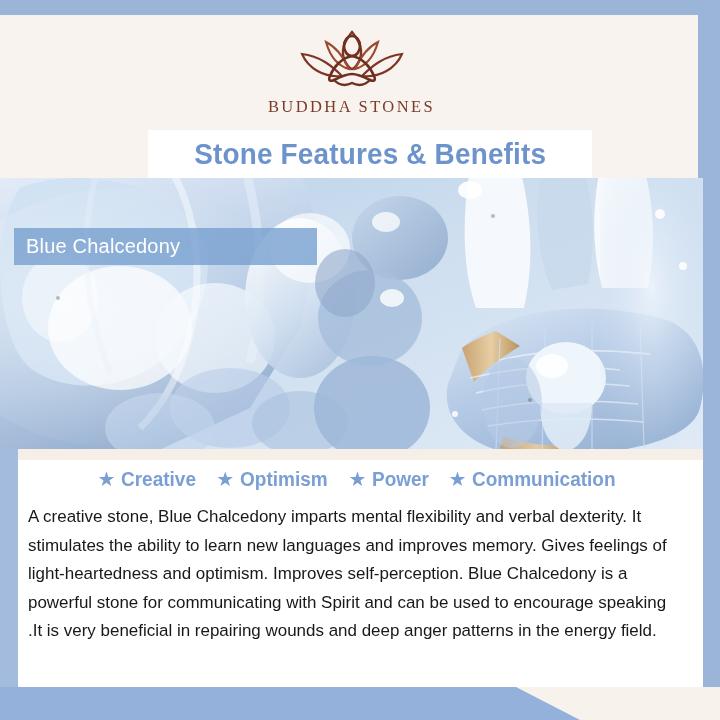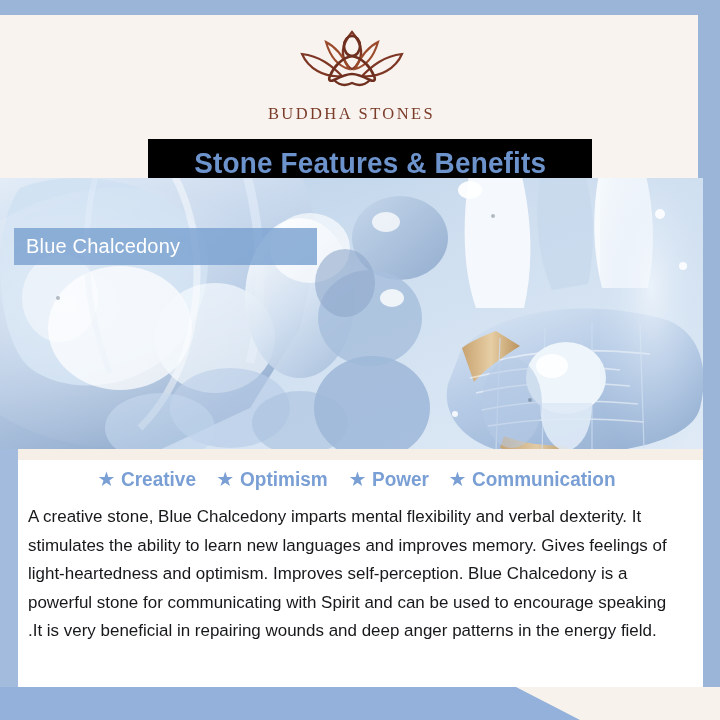--- a/index.html
+++ b/index.html
@@ -42,29 +42,29 @@
     background:#f8f3ee;
   }
 
   
   .logo-wrap{
     position:absolute;left:0;top:22px;width:703px;height:105px;
     display:flex;flex-direction:column;align-items:center;justify-content:flex-start;
   }
   .logo-mark{width:160px;height:72px;display:block;}
   .logo-word{
-    margin-top:10px;
+    margin-top:3px;
     font-family:"Liberation Serif", serif;
     font-size:16.5px;letter-spacing:2.4px;color:#7a3b28;font-weight:400;
   }
 
   
   .title-band{
-    position:absolute;left:148px;top:139px;width:444px;height:48px;
-    background:#000000;
+    position:absolute;left:148px;top:130px;width:444px;height:48px;
+    background:#ffffff;
     display:flex;align-items:center;justify-content:center;
   }
   .title-text{
     font-family:"Liberation Sans Narrow","Liberation Sans", sans-serif;
     font-weight:bold;font-size:30px;letter-spacing:0.2px;
     color:#6d93cc;white-space:nowrap;
     transform:scaleX(0.93);transform-origin:center;
   }
 
   

